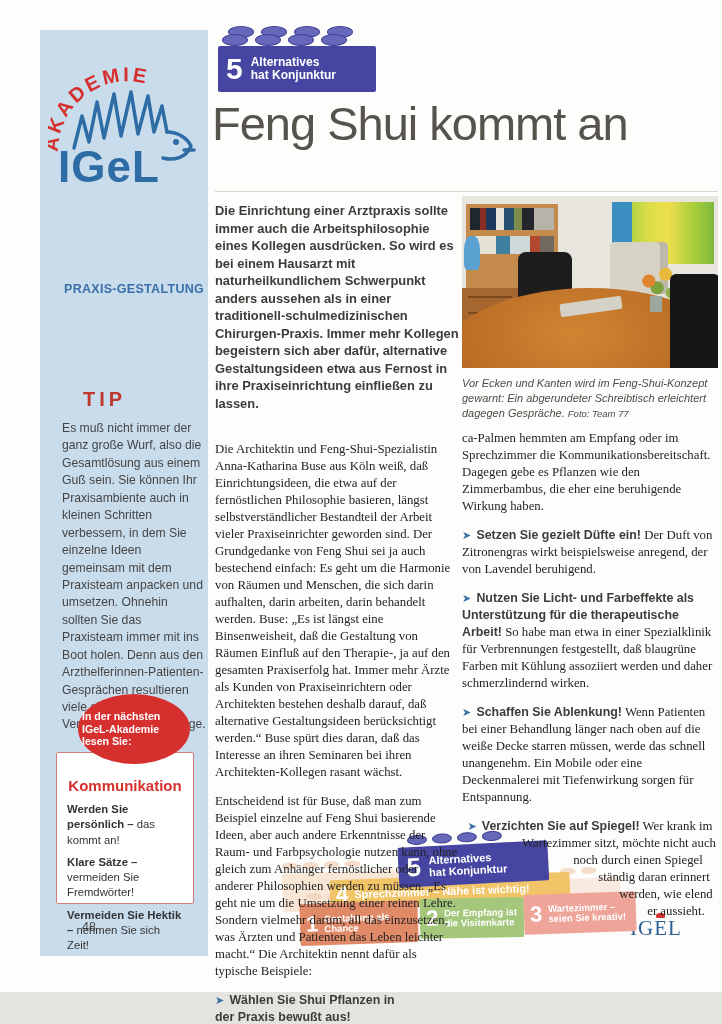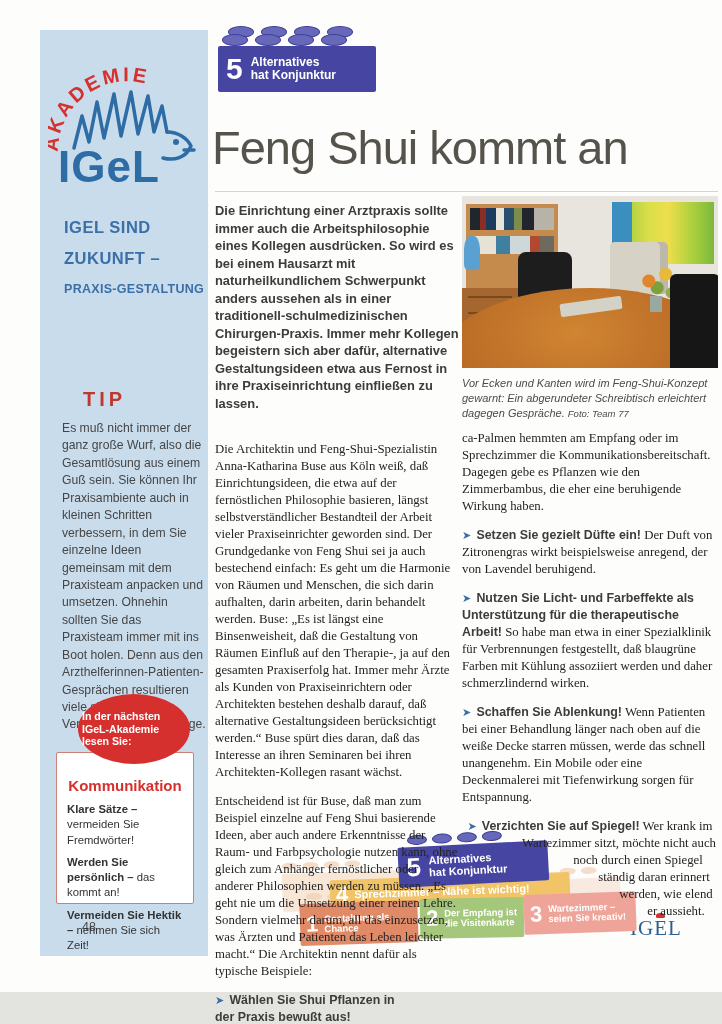--- a/index.html
+++ b/index.html
@@ -37,21 +37,21 @@
         border:1px solid #3c3c95;margin-right:7px;vertical-align:top;}
   .stud.small{width:18px;height:8px;margin-right:5px;}
   .lego-top{height:12px;margin-left:10px;}
   .lego-top.row2{margin-left:4px;margin-top:-4px;}
   .lego-face{background:#4646a2;border-radius:2px;color:#fff;display:flex;align-items:center;
              padding:3px 8px;box-sizing:border-box;}
   .lego-num{font-size:30px;font-weight:bold;margin-right:8px;line-height:1;}
   .lego-label{font-size:12px;font-weight:bold;line-height:1.1;}
 
   
-  .title{left:212px;top:96px;font-size:47px;color:#56524c;letter-spacing:-1px;margin-top:24px;}
+  .title{left:212px;top:96px;font-size:47px;color:#56524c;letter-spacing:-1px;}
   .title-rule{left:215px;top:191px;width:503px;height:1px;background:#d6d4ce;}
 
   
   .col1{left:215px;top:202px;width:244px;z-index:2;}
   .col2{left:462px;top:430px;width:256px;z-index:2;}
   .lead{font-size:12.9px;font-weight:bold;line-height:1.36;color:#3c3c3a;margin:0 0 28px 0;}
   p.body{font-family:"Liberation Serif",serif;font-size:12.8px;line-height:1.33;color:#242424;
          margin:0 0 12px 0;}
   .bullet{margin:0 0 12px 0;font-family:"Liberation Serif",serif;font-size:12.8px;
           line-height:1.33;color:#242424;}
@@ -97,37 +97,33 @@
     </text>
     <g stroke="#2e6ca5" stroke-width="3.5" fill="none" stroke-linejoin="round" stroke-linecap="round">
       <path d="M26,104 L34,72 L41,98 L49,58 L56,94 L66,50 L73,92 L83,48 L90,90 L100,52 L106,88 L114,62 L119,88"></path>
       <path d="M119,88 C130,88 139,94 143,102 C138,114 126,117 115,114"></path>
       <path d="M136,106 L146,106"></path>
     </g>
     <circle cx="128" cy="98" r="3" fill="#2e6ca5"></circle>
   </svg>
   <div class="logo-word">IGeL</div>
 
-  <div class="side-h1">
-    <div>IGEL SIND</div>
-    <div>ZUKUNFT –</div>
-  </div>
   <div class="side-h2">PRAXIS-GESTALTUNG</div>
 
   <div class="tip-h">TIP</div>
   <div class="tip-body">Es muß nicht immer der ganz große Wurf, also die Gesamtlösung aus einem Guß sein. Sie können Ihr Praxisambiente auch in kleinen Schritten verbessern, in dem Sie einzelne Ideen gemeinsam mit dem Praxisteam anpacken und umsetzen. Ohnehin sollten Sie das Praxisteam immer mit ins Boot holen. Denn aus den Arzthelferinnen-Patienten-Gesprächen resultieren viele sinnvolle Verbesserungsvorschläge.</div>
 
   <div class="teaser-oval">In der nächsten IGeL-Akademie lesen Sie:</div>
   <div class="teaser-box">
     <h3>Kommunikation</h3>
     <div class="teaser-item">
+      <b>Werden Sie persönlich –</b><span> das kommt an!</span>
+    </div>
+    <div class="teaser-item">
       <b>Klare Sätze –</b><span> vermeiden Sie Fremdwörter!</span>
-    </div>
-    <div class="teaser-item">
-      <b>Werden Sie persönlich –</b><span> das kommt an!</span>
     </div>
     <div class="teaser-item">
       <b>Vermeiden Sie Hektik –</b><span> nehmen Sie sich Zeit!</span>
     </div>
   </div>
   <div class="page-num">48</div>
 </div>
 
 <div class="lego" style="left:218px;top:26px;width:158px">
   <div class="lego-top">

